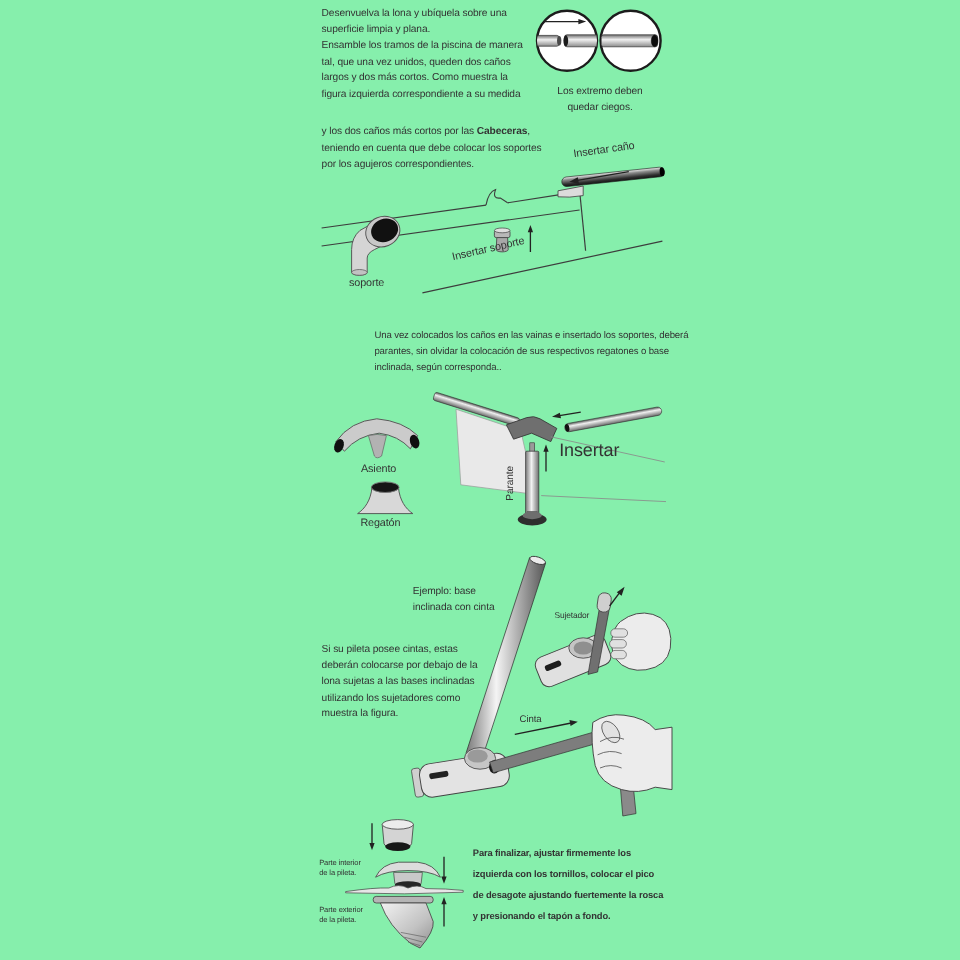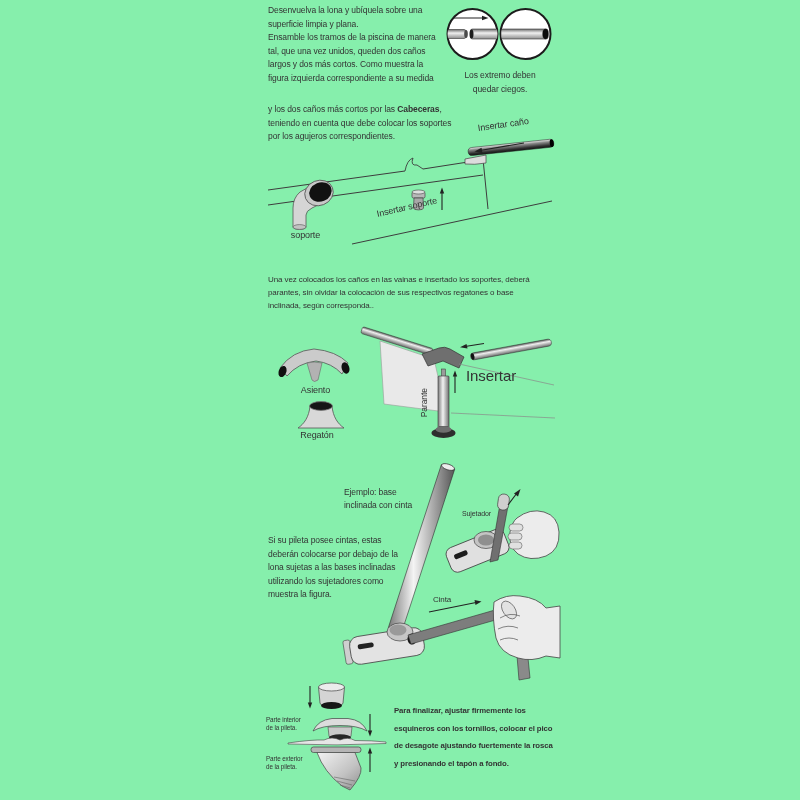--- a/index.html
+++ b/index.html
@@ -1,21 +1,21 @@
 <!DOCTYPE html>
 <html><head>
 <meta charset="utf-8">
 <style>
   html,body{margin:0;padding:0;background:#fff;}
   .page{position:relative;width:800px;height:800px;background:#86efac;overflow:hidden;
         font-family:"Liberation Sans",sans-serif;color:#333;}
   .t{position:absolute;font-family:"Liberation Sans",sans-serif;color:#333;letter-spacing:-0.1px;}
   .line{white-space:nowrap;}
   .f85{font-size:8.5px;line-height:13.5px;}
-  .f80{font-size:8px;line-height:13px;}
+  .f80{font-size:8px;line-height:13px;margin-left:44px;}
   .f78{font-size:7.8px;line-height:17.5px;font-weight:bold;}
   .f90{font-size:9px;line-height:13px;}
   .f63{font-size:6.3px;line-height:7.6px;}
   .ctr{text-align:center;}
   .rot8{transform:rotate(-8deg);transform-origin:left center;}
   .rot13{transform:rotate(-13deg);transform-origin:left center;}
   .vlabel{transform:rotate(-90deg);transform-origin:center center;}
   svg{position:absolute;overflow:visible;}
 </style>
 </head>
@@ -310,18 +310,18 @@
   <div class="t f63" style="left:266px;top:716px">
     <div class="line">Parte interior</div>
     <div class="line">de la pileta.</div>
   </div>
   <div class="t f63" style="left:266px;top:755px">
     <div class="line">Parte exterior</div>
     <div class="line">de la pileta.</div>
   </div>
   <div class="t f78" style="left:394px;top:702px">
     <div class="line">Para finalizar, ajustar firmemente los</div>
-    <div class="line">esquineros con los tornillos, colocar el pico</div>
+    <div class="line">izquierda con los tornillos, colocar el pico</div>
     <div class="line">de desagote ajustando fuertemente la rosca</div>
     <div class="line">y presionando el tapón a fondo.</div>
   </div>
 
 </div>
 
 </body></html>

